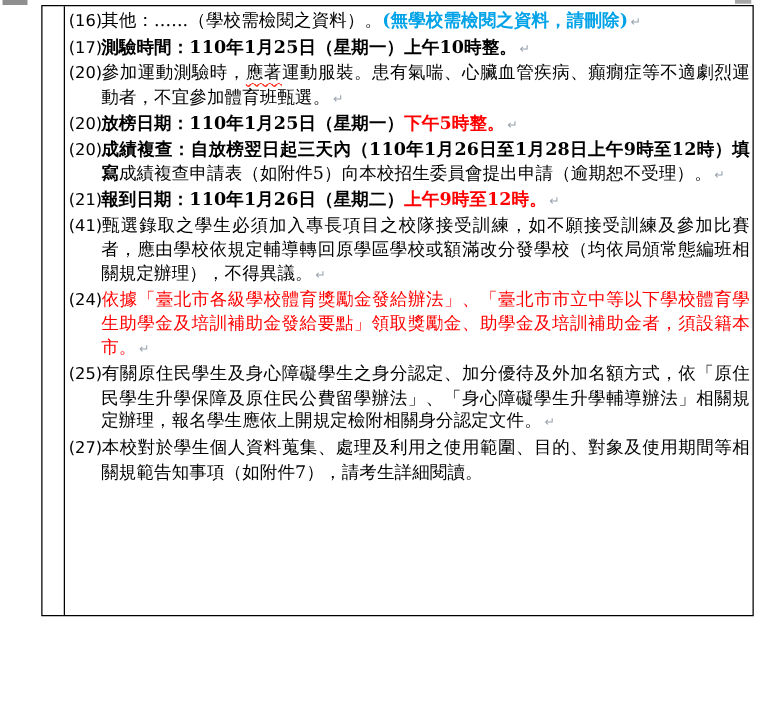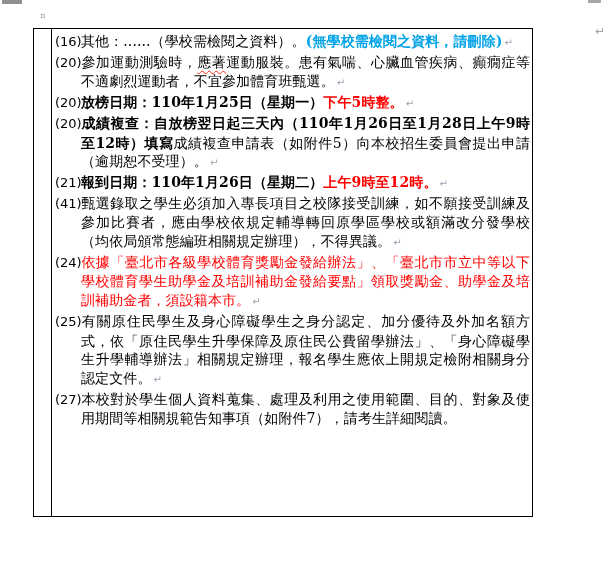--- a/index.html
+++ b/index.html
@@ -30,22 +30,22 @@
     position:absolute;left:40px;top:12px;
     font-size:9px;line-height:9px;color:var(--mark);
   }
   .pilcrow-outer{
     position:absolute;left:595px;top:25px;
     font-size:12px;line-height:12px;color:var(--mark);
     font-family:"DejaVu Sans","Liberation Sans",sans-serif;
   }
   
   .doc-table{
-    position:absolute;left:33px;top:28px;
-    width:500px;height:489px;
+    position:absolute;left:33px;top:4px;
+    width:570px;height:489px;
     border:1.5px solid var(--border);
     display:flex;
     box-sizing:border-box;
     background:#fff;
   }
   .gutter-cell{
     width:17px;
     border-right:1.5px solid var(--border);
     flex:none;
   }
@@ -97,20 +97,21 @@
 
 <div class="frag-topleft"></div>
 <div class="frag-topright"></div>
 <span class="rowend-mark">¤</span>
 <span class="pilcrow-outer">↵</span>
 
 <div class="doc-table">
   <div class="gutter-cell"></div>
   <div class="content-cell">
       <p class="item"><span class="num">(16)</span><span class="seg-n">其他：......（學校需檢閱之資料）。</span><span class="seg-bb">(無學校需檢閱之資料，請刪除)</span><span class="pmark">↵</span></p>
+      <p class="item"><span class="num">(17)</span><span class="seg-b">測驗時間：110年1月25日（星期一）上午10時整。</span><span class="pmark">↵</span></p>
       <p class="item"><span class="num">(20)</span><span class="seg-n">參加運動測驗時，</span><span class="seg-sq">應著</span><span class="seg-n">運動服裝。患有氣喘、心臟血管疾病、癲癇症等不適劇烈運動者，不宜參加體育班甄選。</span><span class="pmark">↵</span></p>
       <p class="item"><span class="num">(20)</span><span class="seg-b">放榜日期：110年1月25日（星期一）</span><span class="seg-rb">下午5時整。</span><span class="pmark">↵</span></p>
       <p class="item"><span class="num">(20)</span><span class="seg-b">成績複查：自放榜翌日起三天內（110年1月26日至1月28日上午9時至12時）填寫</span><span class="seg-n">成績複查申請表（如附件5）向本校招生委員會提出申請（逾期恕不受理）。</span><span class="pmark">↵</span></p>
       <p class="item"><span class="num">(21)</span><span class="seg-b">報到日期：110年1月26日（星期二）</span><span class="seg-rb">上午9時至12時。</span><span class="pmark">↵</span></p>
       <p class="item"><span class="num">(41)</span><span class="seg-n">甄選錄取之學生必須加入專長項目之校隊接受訓練，如不願接受訓練及參加比賽者，應由學校依規定輔導轉回原學區學校或額滿改分發學校（均依局頒常態編班相關規定辦理），不得異議。</span><span class="pmark">↵</span></p>
       <p class="item"><span class="num">(24)</span><span class="seg-r">依據「臺北市各級學校體育獎勵金發給辦法」、「臺北市市立中等以下學校體育學生助學金及培訓補助金發給要點」領取獎勵金、助學金及培訓補助金者，須設籍本市。</span><span class="pmark">↵</span></p>
       <p class="item"><span class="num">(25)</span><span class="seg-n">有關原住民學生及身心障礙學生之身分認定、加分優待及外加名額方式，依「原住民學生升學保障及原住民公費留學辦法」、「身心障礙學生升學輔導辦法」相關規定辦理，報名學生應依上開規定檢附相關身分認定文件。</span><span class="pmark">↵</span></p>
       <p class="item"><span class="num">(27)</span><span class="seg-n">本校對於學生個人資料蒐集、處理及利用之使用範圍、目的、對象及使用期間等相關規範告知事項（如附件7），請考生詳細閱讀。</span></p>
     </div>
 </div>

